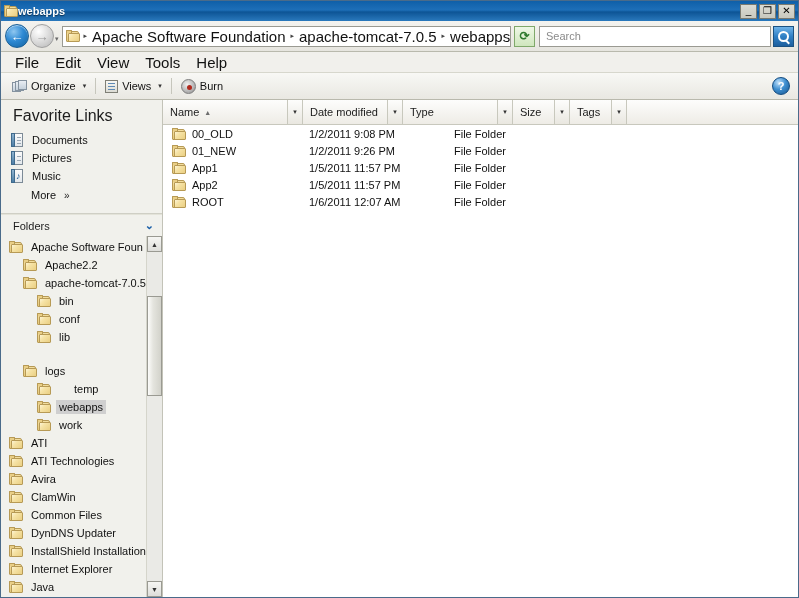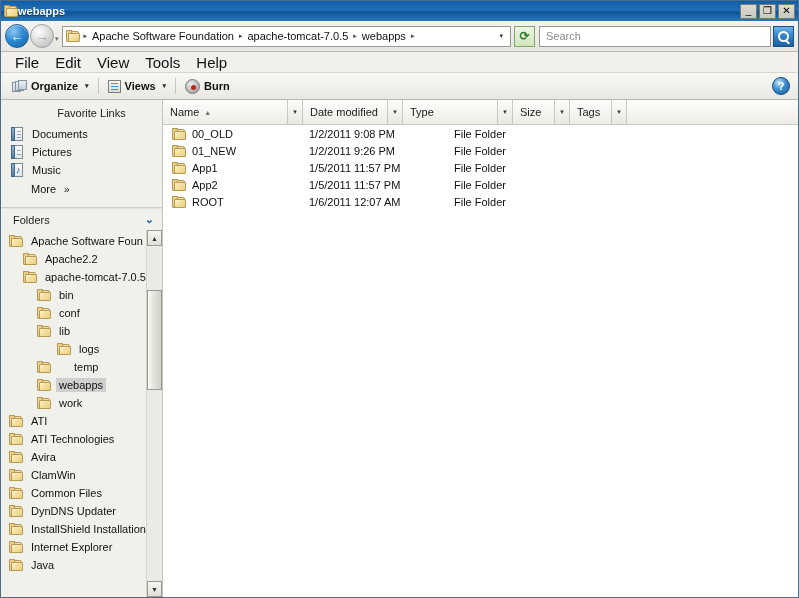--- a/index.html
+++ b/index.html
@@ -75,21 +75,21 @@
     background: #ffffff;
     border: 1px solid #9a9a92;
     display: flex; align-items: center;
     padding: 0 2px;
     margin-right: 3px;
     min-width: 0;
     overflow: hidden;
   }
   .addr-folder-ico { width: 15px; height: 13px; position: relative; flex: none; margin: 0 2px 0 1px; }
   .crumb {
-    font-size: 11px; color: #111; white-space: nowrap;
+    font-size: 15px; color: #111; white-space: nowrap;
     padding: 2px 3px;
   }
   .crumb-sep { font-size: 7px; color: #444; padding: 0 2px; }
   .addr-chevron { margin-left: auto; font-size: 7px; color: #333; padding: 0 5px; flex: none; }
   .refresh {
     width: 21px; height: 21px; flex: none;
     background: linear-gradient(to bottom, #eef7e6 0%, #cfe6bd 100%);
     border: 1px solid #7fa86a;
     display: flex; align-items: center; justify-content: center;
     margin-right: 4px;
@@ -124,42 +124,41 @@
   .menuitem { font-size: 15px; color: #111; padding: 2px 8px; }
 
   
   .toolbar {
     height: 27px; flex: none;
     background: linear-gradient(to bottom, #f8f8f5 0%, #e9e8e2 100%);
     display: flex; align-items: center;
     padding: 0 6px;
     border-bottom: 1px solid #b9b9ad;
   }
-  .tbitem { display: flex; align-items: center; padding: 2px 5px; gap: 4px; font-weight: bold; }
+  .tbitem { display: flex; align-items: center; padding: 2px 5px; gap: 4px; }
   .tblabel { font-size: 11px; color: #111; }
   .tbcaret { font-size: 7px; color: #333; margin-left: 3px; }
   .tbsep { width: 1px; height: 16px; background: #c6c6bc; margin: 0 4px; }
   .helpbtn { margin-left: auto; width: 22px; height: 22px; display: flex; align-items: center; justify-content: center; }
 
   
   .body { flex: 1 1 auto; display: flex; min-height: 0; background: #fff; }
 
   
   .leftpanel {
     width: 162px; flex: none;
     background: #f1f1ec;
     display: flex; flex-direction: column;
     border-right: 1px solid #c3c3b8;
     min-height: 0;
   }
   .fav-head {
-    font-size: 11px; color: #1d1d1d;
-    padding: 7px 0 6px 20px;
+    font-size: 16px; color: #1d1d1d;
+    padding: 7px 0 6px 12px;
     flex: none;
-    text-align: center;
   }
   .fav-list { flex: none; padding-bottom: 4px; }
   .fav-item {
     display: flex; align-items: center; gap: 7px;
     padding: 2px 0 2px 10px; height: 18px;
   }
   .fav-label { font-size: 11px; color: #111; }
   .fav-more { padding-left: 30px; display: flex; align-items: center; gap: 8px; height: 20px; }
   .fav-more .chev { font-size: 10px; color: #222; letter-spacing: -1px; }
 
@@ -508,21 +507,21 @@
               <span class="tlabel">conf</span>
             </div>
             <div class="tnode" style="padding-left: 36px;">
               <span class="ficon sm">
                 <span class="back"></span>
                 <span class="tab"></span>
                 <span class="front"></span>
               </span>
               <span class="tlabel">lib</span>
             </div>
-            <div class="tnode" style="padding-left: 56px;">
+            <div class="tnode" style="padding-left: 22px; margin-top: 16px;">
               <span class="ficon sm">
                 <span class="back"></span>
                 <span class="tab"></span>
                 <span class="front"></span>
               </span>
               <span class="tlabel">logs</span>
             </div>
             <div class="tnode" style="padding-left: 36px; gap: 20px;">
               <span class="ficon sm">
                 <span class="back"></span>

